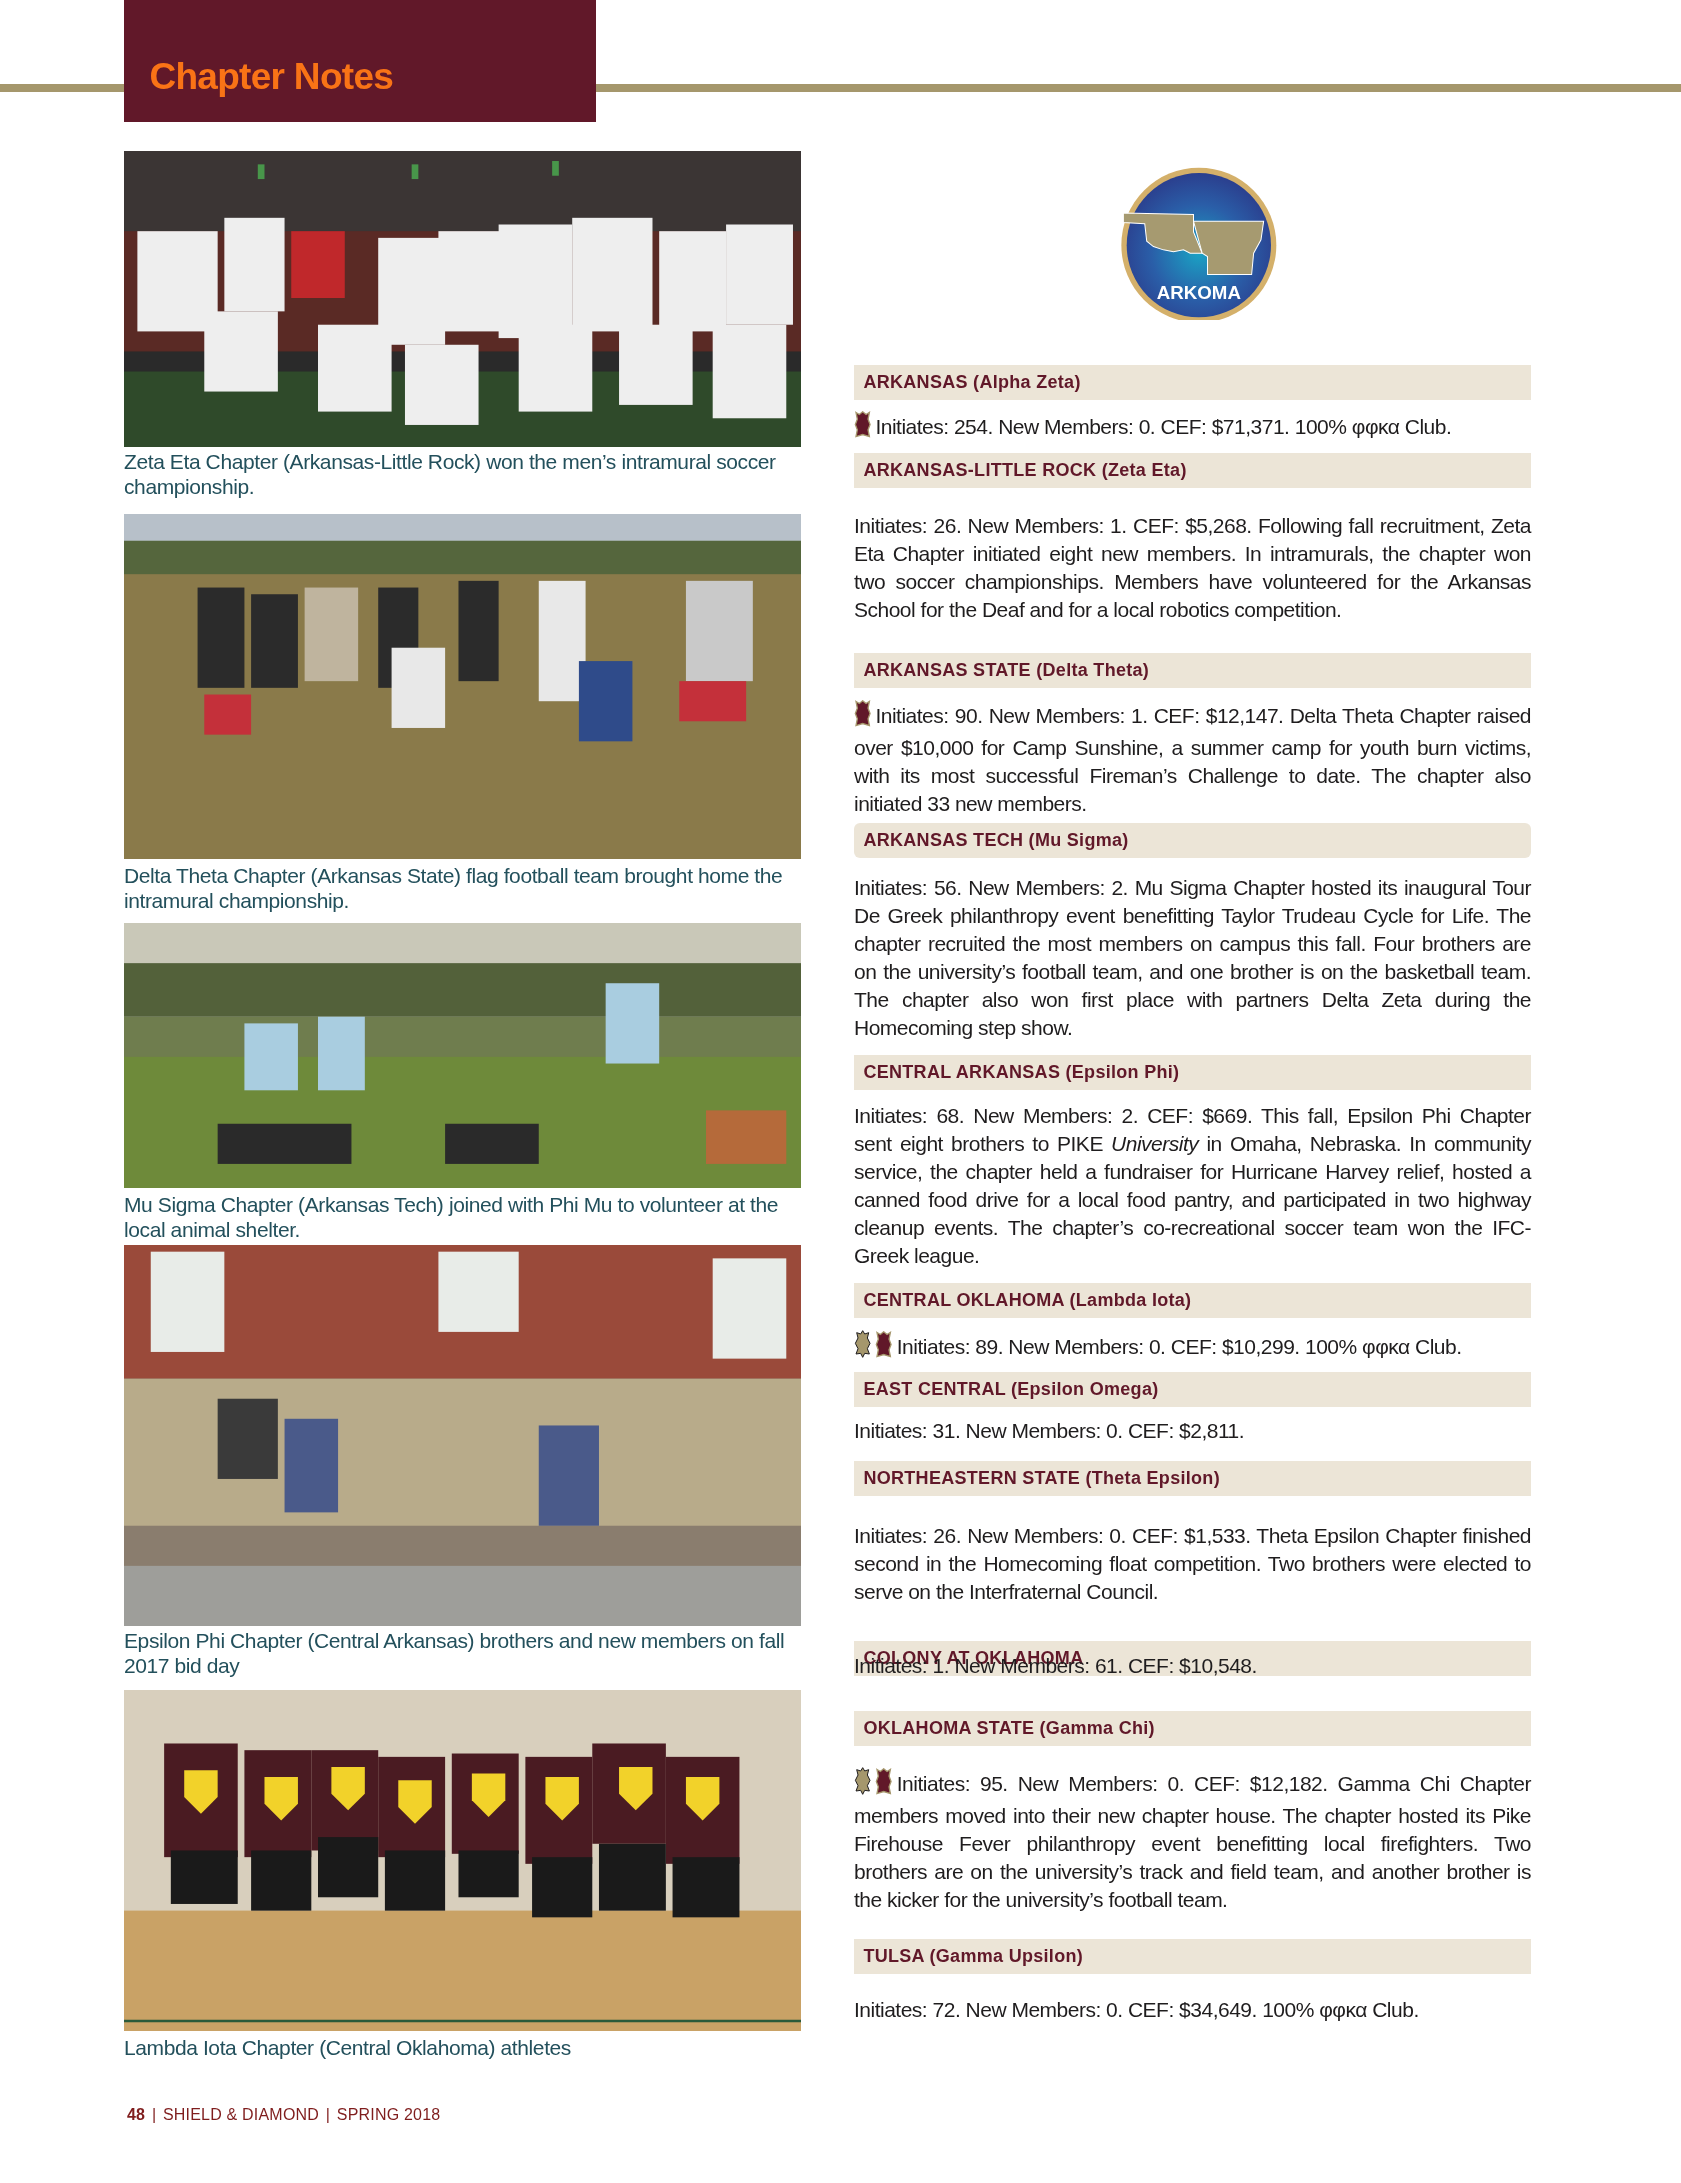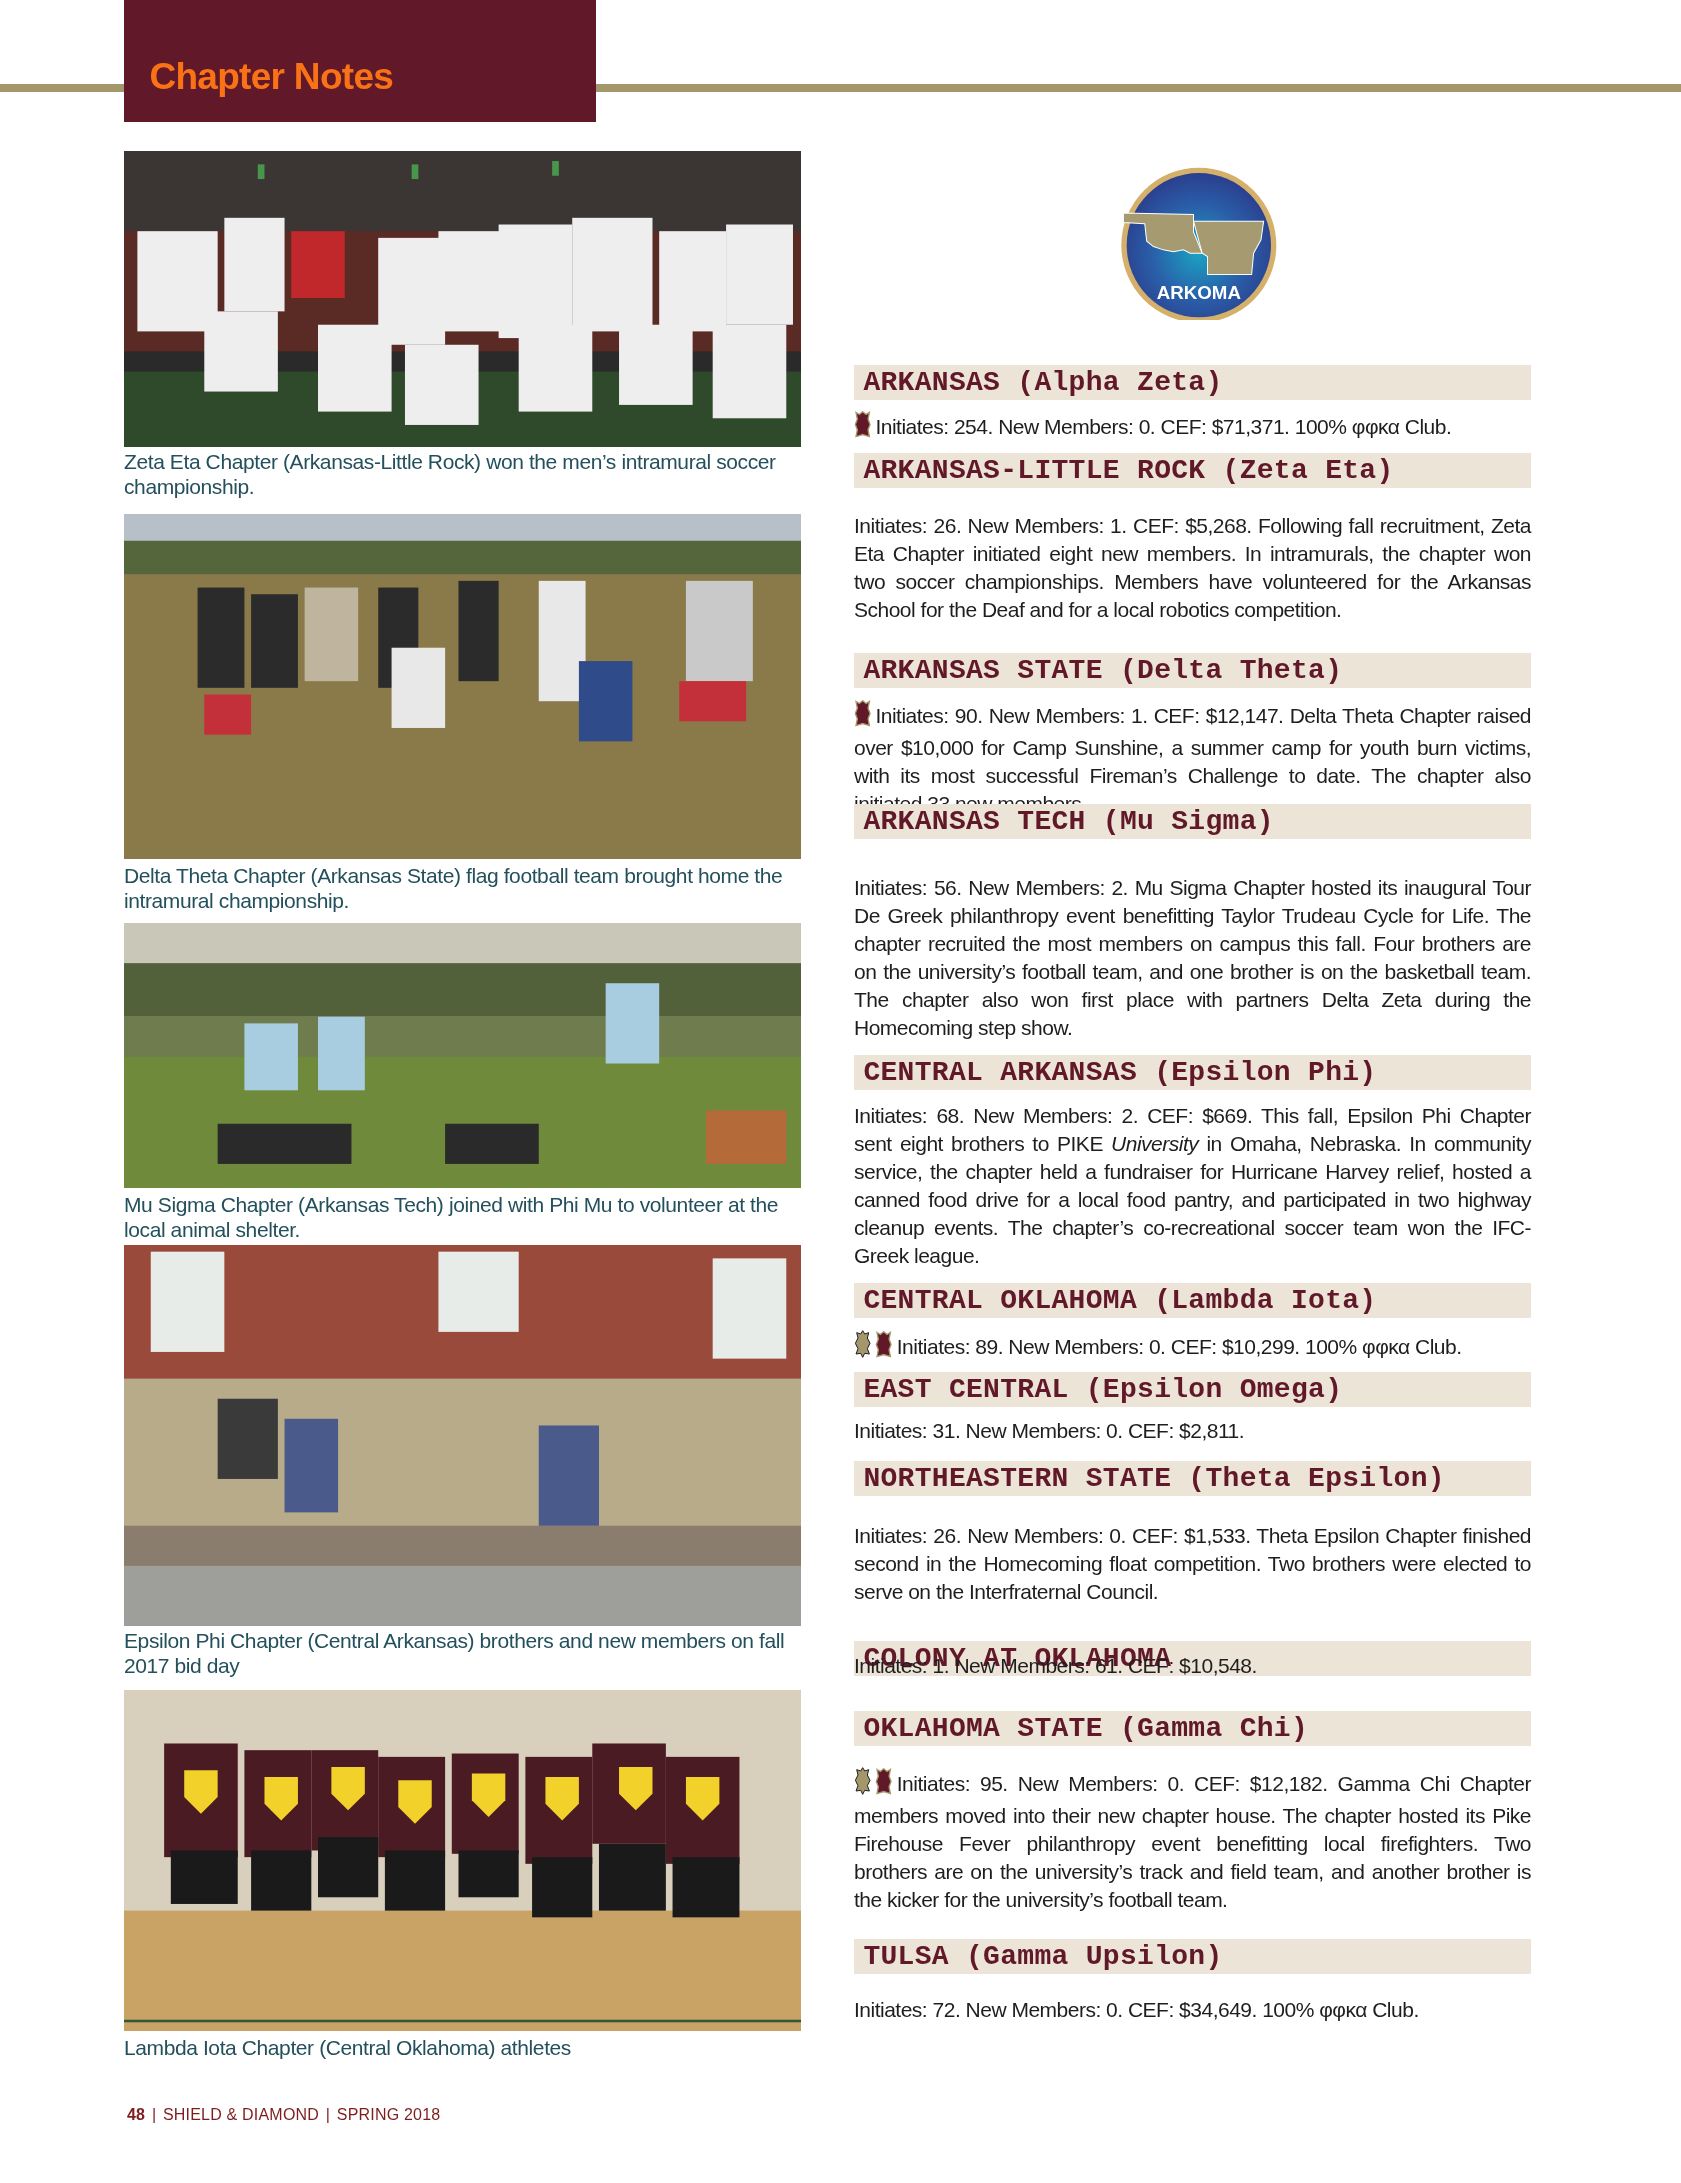--- a/index.html
+++ b/index.html
@@ -28,22 +28,22 @@
     font-family: "Liberation Sans", sans-serif; letter-spacing: -0.4px;
   }
   .logo {
     position: absolute; left: 1110px; top: 153px; width: 167px; height: 167px;
   }
   .sec-bar {
     position: absolute; left: 854px; width: 677px; height: 35px; background: #ece5d7;
     box-sizing: border-box; padding-left: 9.4px;
   }
   .sec-title {
-    font-size: 28px; line-height: 35px; font-weight: bold; color: #611829;
-    font-family: Liberation Mono, monospace; letter-spacing: 0.3px;
+    font-size: 18px; line-height: 35px; font-weight: bold; color: #611829;
+    font-family: Liberation Sans, sans-serif; letter-spacing: 0.3px;
   }
   .sec-body {
     position: absolute; left: 854px; width: 677px;
     font-size: 21px; line-height: 28px; color: #1f1d1e;
     text-align: justify; letter-spacing: -0.5px;
     font-family: "Liberation Sans", sans-serif;
   }
   .badge { display: inline-block; vertical-align: -4px; margin-right: 4px; }
   .footer {
     position: absolute; left: 127px; top: 2106px; font-size: 16px; color: #7f1d1d;
@@ -244,21 +244,21 @@
 
 <div class="sec-bar" style="top:653px;">
   <div class="sec-title">ARKANSAS STATE (Delta Theta)</div>
 </div>
 <div class="sec-body" style="top:700px;">
   <span class="badge"><svg width="17.4" height="27" viewBox="0 0 26 40">
         <path d="M3 2 L8 5 L13 1 L18 5 L23 2 L21 12 L24 20 L21 28 L23 38 L13 35 L3 38 L5 28 L2 20 L5 12 Z" fill="#611829" stroke="#a5976c" stroke-width="2"></path>
       </svg></span><span>Initiates: 90. New Members: 1. CEF: $12,147. Delta Theta Chapter raised over $10,000 for Camp Sunshine, a summer camp for youth burn victims, with its most successful Fireman’s Challenge to date. The chapter also initiated 33 new members.</span>
 </div>
 
-<div class="sec-bar" style="top:804px;">
+<div class="sec-bar" style="top:823px;border-radius:6px;">
   <div class="sec-title">ARKANSAS TECH (Mu Sigma)</div>
 </div>
 <div class="sec-body" style="top:874px;">Initiates: 56. New Members: 2. Mu Sigma Chapter hosted its inaugural Tour De Greek philanthropy event benefitting Taylor Trudeau Cycle for Life. The chapter recruited the most members on campus this fall. Four brothers are on the university’s football team, and one brother is on the basketball team. The chapter also won first place with partners Delta Zeta during the Homecoming step show.</div>
 
 <div class="sec-bar" style="top:1055px;">
   <div class="sec-title">CENTRAL ARKANSAS (Epsilon Phi)</div>
 </div>
 <div class="sec-body" style="top:1102px;"><span>Initiates: 68. New Members: 2. CEF: $669. This fall, Epsilon Phi Chapter sent eight brothers to PIKE </span><i>University</i><span> in Omaha, Nebraska. In community service, the chapter held a fundraiser for Hurricane Harvey relief, hosted a canned food drive for a local food pantry, and participated in two highway cleanup events. The chapter’s co-recreational soccer team won the IFC-Greek league.</span></div>
 
 <div class="sec-bar" style="top:1283px;">

